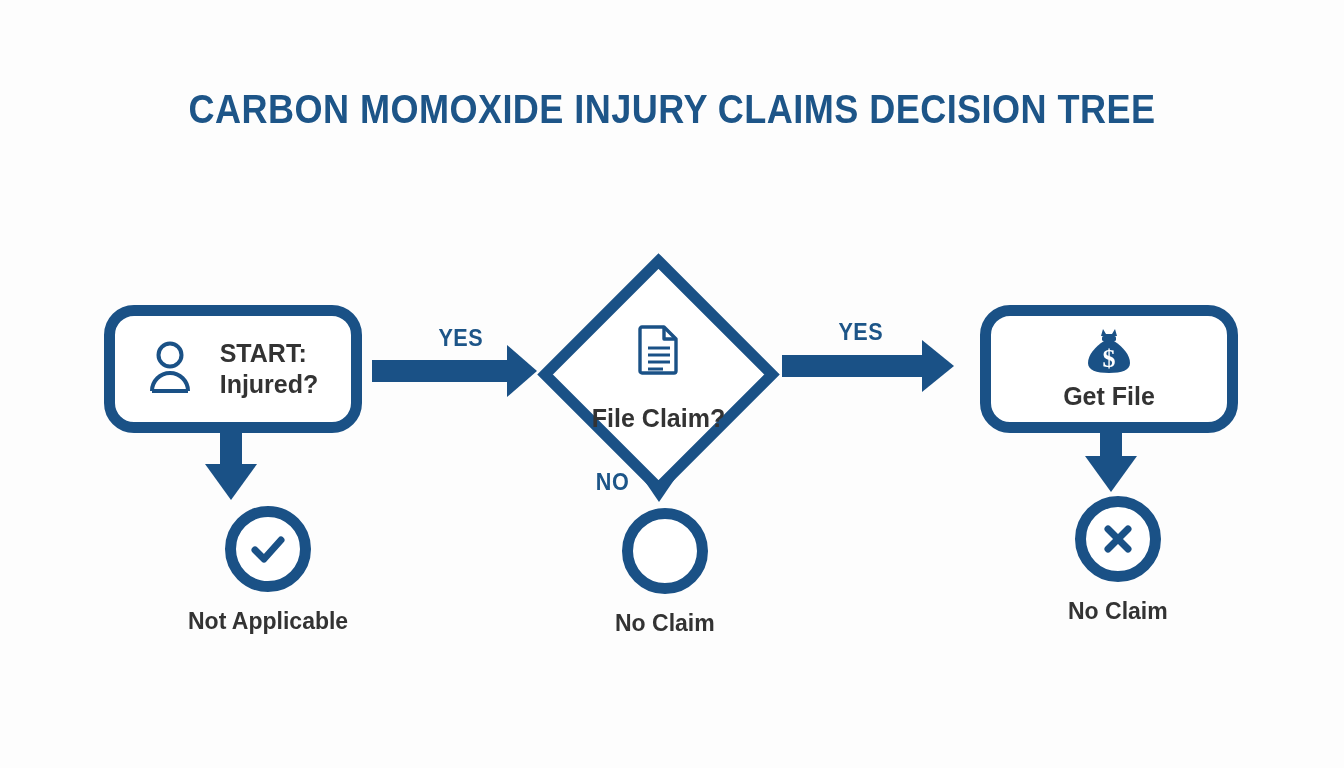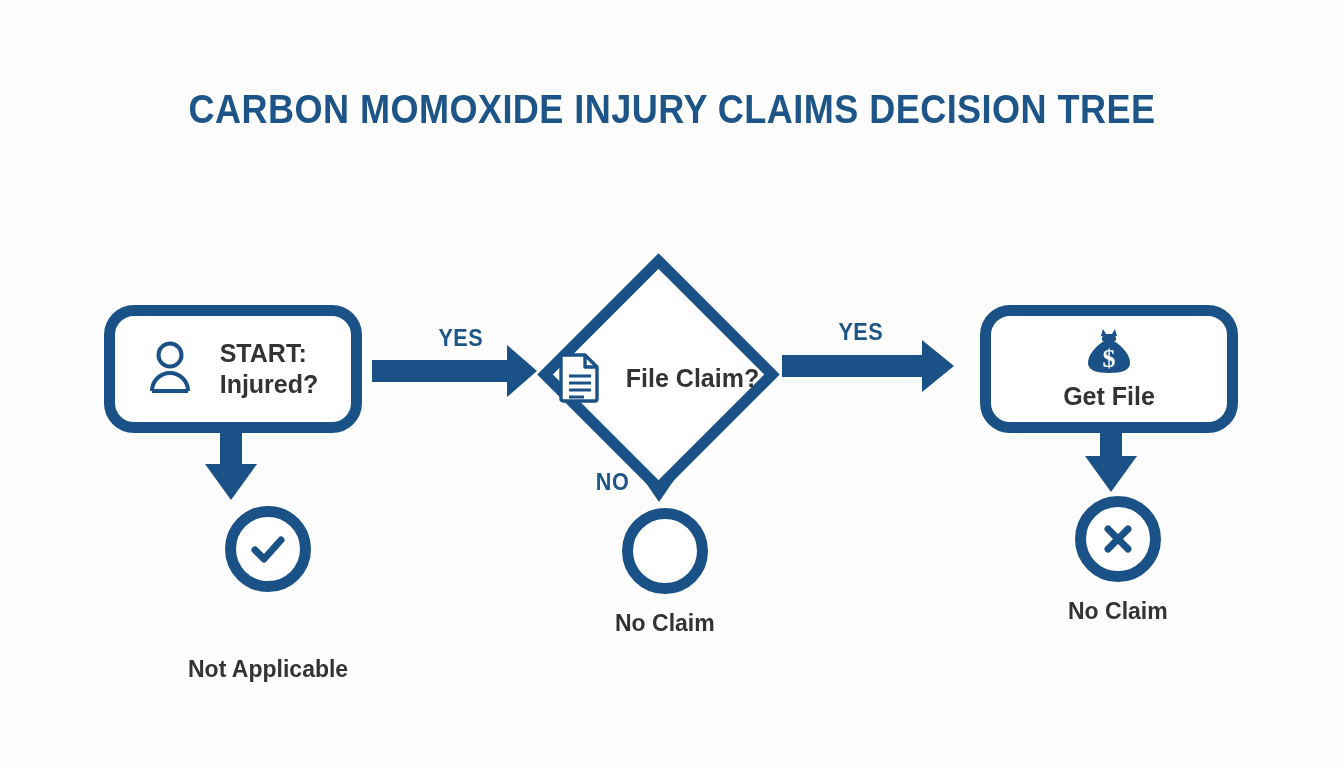--- a/index.html
+++ b/index.html
@@ -94,21 +94,21 @@
     height: 243px;
   }
   .diamond-shape {
     position: absolute;
     inset: 0;
   }
   .diamond-content {
     position: absolute;
     inset: 0;
     display: flex;
-    flex-direction: row;
+    flex-direction: column;
     align-items: center;
     justify-content: center;
     gap: 24px;
     padding-top: 8px;
     box-sizing: border-box;
   }
 
   
   .circle-node {
     display: flex;
@@ -128,21 +128,21 @@
     position: relative;
   }
   .circle-label {
     margin-top: 16px;
     color: #333333;
     font-size: 23px;
     font-weight: bold;
     color: #333;
     white-space: nowrap;
   }
-  .circ-na   { left: 188px; top: 506px; gap: 48px; }
+  .circ-na   { left: 188px; top: 506px; }
   .circ-noclaim-mid { left: 615px; top: 508px; }
   .circ-noclaim-right { left: 1068px; top: 496px; }
 
   
   .edge-label {
     position: absolute;
     font-family: "Liberation Sans Narrow", "Liberation Sans", sans-serif;
     font-size: 24px;
     font-weight: bold;
     color: #1d5588;

